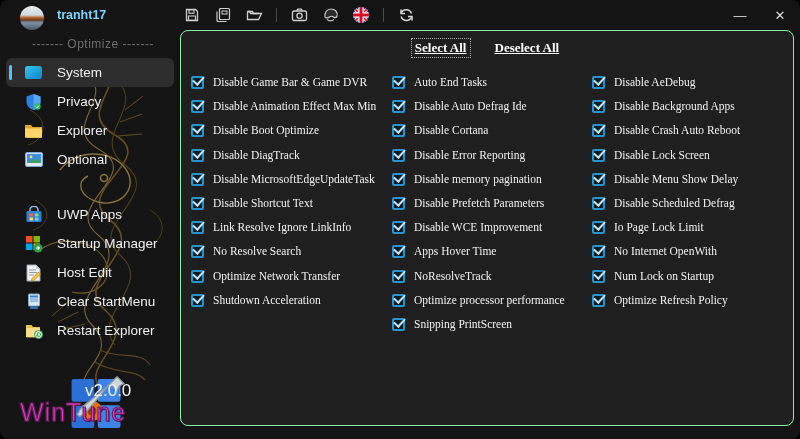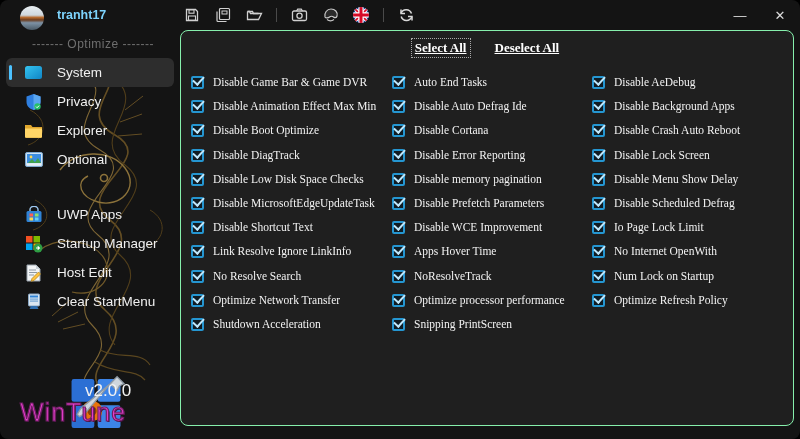--- a/index.html
+++ b/index.html
@@ -243,20 +243,31 @@
             <svg width="16" height="17" viewBox="0 0 16 17">
               <rect x="2.5" y="1" width="11" height="12" rx="1" fill="#d9e6f2" stroke="#89a7c4"></rect>
               <rect x="4" y="2.5" width="8" height="2" fill="#2f83d6"></rect>
               <rect x="4" y="5.5" width="8" height="1.2" fill="#6fa3d4"></rect>
               <rect x="4" y="7.5" width="8" height="1.2" fill="#6fa3d4"></rect>
               <path d="M5 13 h6 l1.5 3 h-9 Z" fill="#2f6fb0"></path>
             </svg>
           </span>
           <span>Clear StartMenu</span>
         </div>
+        <div class="side-item">
+          <span class="icn">
+            <svg width="18" height="16" viewBox="0 0 18 16">
+              <path d="M1 2 h5.5 l1.5 2 H15 v9 a1.2 1.2 0 0 1 -1.2 1.2 H2.2 A1.2 1.2 0 0 1 1 13 Z" fill="#e8c056"></path>
+              <path d="M1 5 h14 v8 a1.2 1.2 0 0 1 -1.2 1.2 H2.2 A1.2 1.2 0 0 1 1 13 Z" fill="#f7dc8a"></path>
+              <circle cx="13.5" cy="11.5" r="4" fill="#e9f5ec" stroke="#2f9e44"></circle>
+              <path d="M12 11.5 a1.8 1.8 0 1 1 .6 1.4 M11.8 13.6 v-1.6 h1.6" stroke="#2f9e44" stroke-width="1" fill="none"></path>
+            </svg>
+          </span>
+          <span>Restart Explorer</span>
+        </div>
       </div>
 
     <svg class="footer-logo" width="58" height="58" viewBox="0 0 58 58">
       <rect x="4" y="8" width="20" height="20" rx="2" fill="#2b6fd4"></rect>
       <rect x="27" y="8" width="20" height="20" rx="2" fill="#3c84e8"></rect>
       <rect x="4" y="31" width="20" height="20" rx="2" fill="#2b6fd4"></rect>
       <rect x="27" y="31" width="20" height="20" rx="2" fill="#3c84e8"></rect>
       <circle cx="22" cy="36" r="9" fill="#e8730c"></circle>
       <circle cx="22" cy="36" r="4" fill="#8a4205"></circle>
       <path d="M44 6 l6 6 -4 2 -2 4 -6 -6 -22 26 -5 3 -2 -2 3 -5 26 -22 z" fill="#cfd6dd" stroke="#8f9aa5" stroke-width="1.2"></path>
@@ -282,24 +293,20 @@
         <div class="cb-row">
           <span class="cb"></span>
           <span class="cb-lbl">Disable Boot Optimize</span>
         </div>
         <div class="cb-row">
           <span class="cb"></span>
           <span class="cb-lbl">Disable DiagTrack</span>
         </div>
         <div class="cb-row">
           <span class="cb"></span>
-          <span class="cb-lbl">Disable Low Disk Space Checks</span>
-        </div>
-        <div class="cb-row">
-          <span class="cb"></span>
           <span class="cb-lbl">Disable MicrosoftEdgeUpdateTask</span>
         </div>
         <div class="cb-row">
           <span class="cb"></span>
           <span class="cb-lbl">Disable Shortcut Text</span>
         </div>
         <div class="cb-row">
           <span class="cb"></span>
           <span class="cb-lbl">Link Resolve Ignore LinkInfo</span>
         </div>

